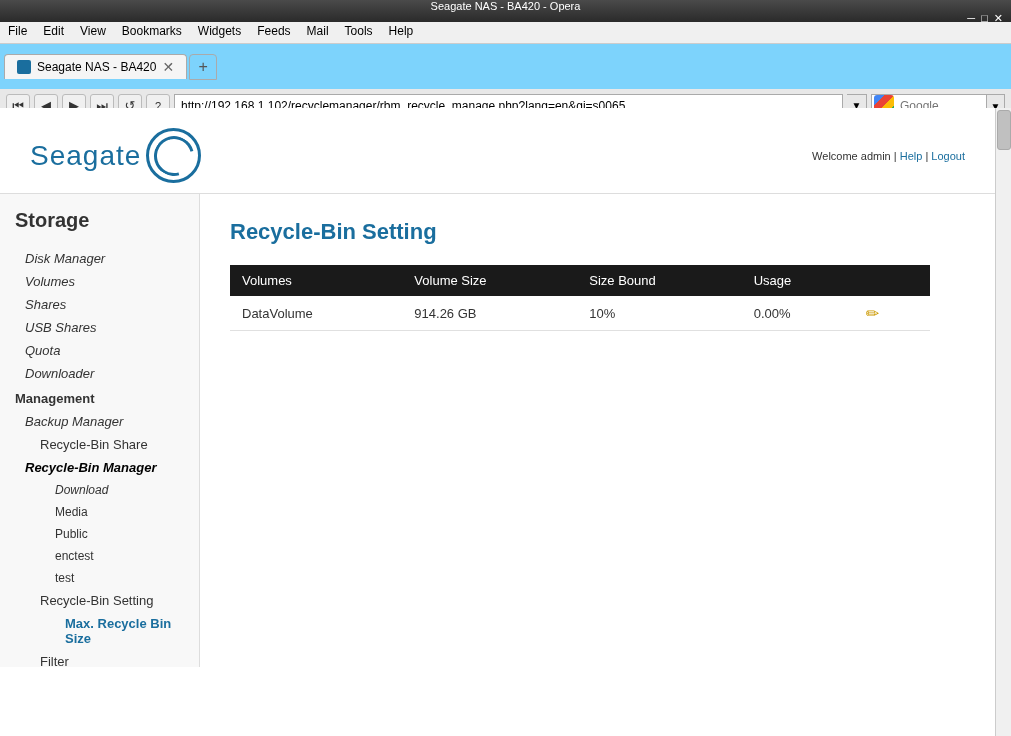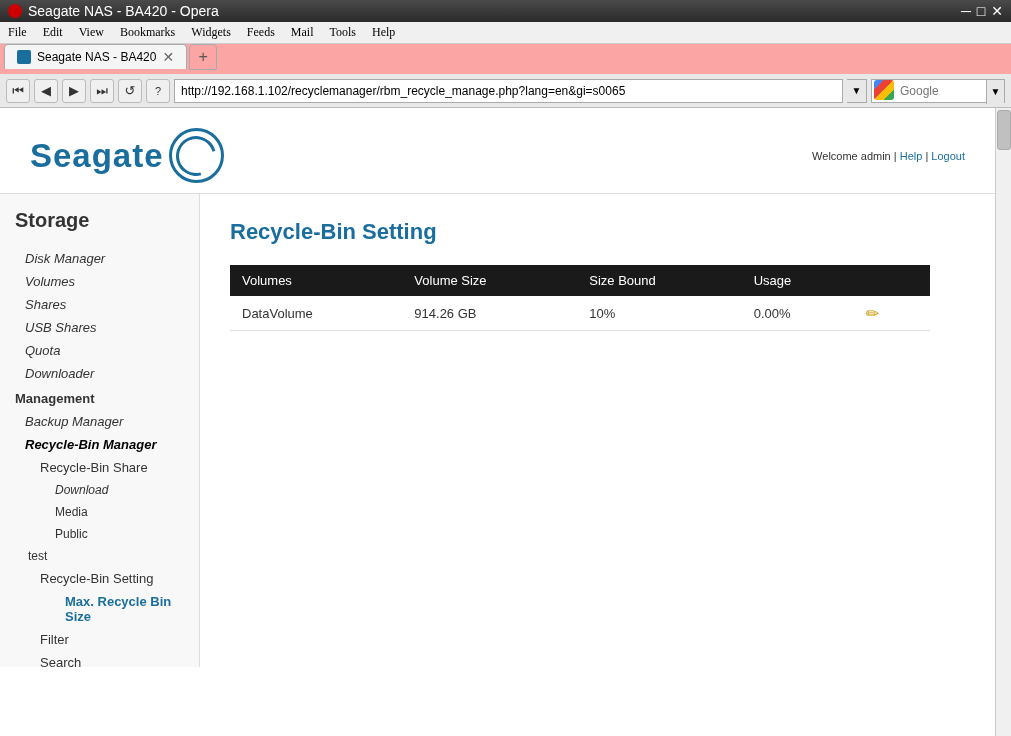--- a/index.html
+++ b/index.html
@@ -6,44 +6,44 @@
     body { font-family: Arial, sans-serif; font-size: 13px; background: #fff; overflow: hidden; width: 1011px; height: 736px; }
 
     
     .browser-title-bar {
       background: linear-gradient(to bottom, #4a4a4a, #2a2a2a);
       height: 22px;
       display: flex;
       align-items: center;
       padding: 0 8px;
       color: #fff;
-      font-size: 14px;
+      font-size: 11px;
+      flex-direction: column;
     }
     .browser-title-bar .title-icon {
       width: 14px; height: 14px; margin-right: 6px;
       background: #cc0000; border-radius: 50%; display: inline-block;
     }
     .browser-menu-bar {
       background: #f0f0f0;
       height: 22px;
       display: flex;
-      align-items: center;
+      align-items: flex-start;
       border-bottom: 1px solid #ccc;
       font-size: 12px;
-      font-family: Liberation Serif, serif;
     }
     .browser-menu-bar span {
       padding: 2px 8px;
       cursor: pointer;
     }
     .browser-tab-bar {
-      background: #fca5a5;
-      height: 30px;
-      display: flex;
-      align-items: flex-start;
+      background: #7dd3fc;
+      height: 45px;
+      display: flex;
+      align-items: center;
       padding: 0 4px;
       gap: 2px;
     }
     .browser-tab {
       background: #f5f5f5;
       border: 1px solid #aaa;
       border-bottom: none;
       border-radius: 4px 4px 0 0;
       padding: 4px 12px;
       font-size: 12px;
@@ -116,21 +116,21 @@
       padding: 20px 30px 10px 30px;
       border-bottom: 1px solid #ddd;
       display: flex;
       justify-content: space-between;
       align-items: center;
     }
     .seagate-logo {
       display: flex; align-items: center; gap: 0;
     }
     .logo-text {
-      font-size: 33px; color: #1a6e9e; font-weight: bold; letter-spacing: 1px;
+      font-size: 28px; color: #1a6e9e; font-weight: normal; letter-spacing: 1px;
     }
     .logo-icon {
       width: 55px; height: 55px; margin-left: 5px;
       border: 3px solid #1a6e9e; border-radius: 50%;
       display: flex; align-items: center; justify-content: center;
       position: relative; overflow: hidden;
     }
     .logo-swirl {
       width: 40px; height: 40px;
       border: 3px solid #1a6e9e;
@@ -302,26 +302,27 @@
     <div class="sidebar">
       <div class="sidebar-title">Storage</div>
       <a class="sidebar-item sub">Disk Manager</a>
       <a class="sidebar-item sub">Volumes</a>
       <a class="sidebar-item sub">Shares</a>
       <a class="sidebar-item sub">USB Shares</a>
       <a class="sidebar-item sub">Quota</a>
       <a class="sidebar-item sub">Downloader</a>
       <div class="sidebar-group-label">Management</div>
       <a class="sidebar-item sub">Backup Manager</a>
+      <a class="sidebar-item sub2">Recycle-Bin Share</a>
       <a class="sidebar-item sub active">Recycle-Bin Manager</a>
-      <a class="sidebar-item sub2">Recycle-Bin Share</a>
       <a class="sidebar-item" style="padding-left:55px; font-size:12px;font-style:italic;">Download</a>
       <a class="sidebar-item" style="padding-left:55px; font-size:12px;">Media</a>
       <a class="sidebar-item" style="padding-left:55px; font-size:12px;">Public</a>
-      <a class="sidebar-item" style="padding-left:28px; font-size:12px;">test</a>
+      <a class="sidebar-item" style="padding-left:55px; font-size:12px;">enctest</a>
+      <a class="sidebar-item" style="padding-left:55px; font-size:12px;">test</a>
       <a class="sidebar-item sub2">Recycle-Bin Setting</a>
       <a class="sidebar-item sub2 highlight">Max. Recycle Bin Size</a>
       <a class="sidebar-item sub2">Filter</a>
       <a class="sidebar-item sub2">Search</a>
     </div>
 
     <div class="content-area">
       <div class="page-title">Recycle-Bin Setting</div>
       <table class="data-table">
         <thead>

